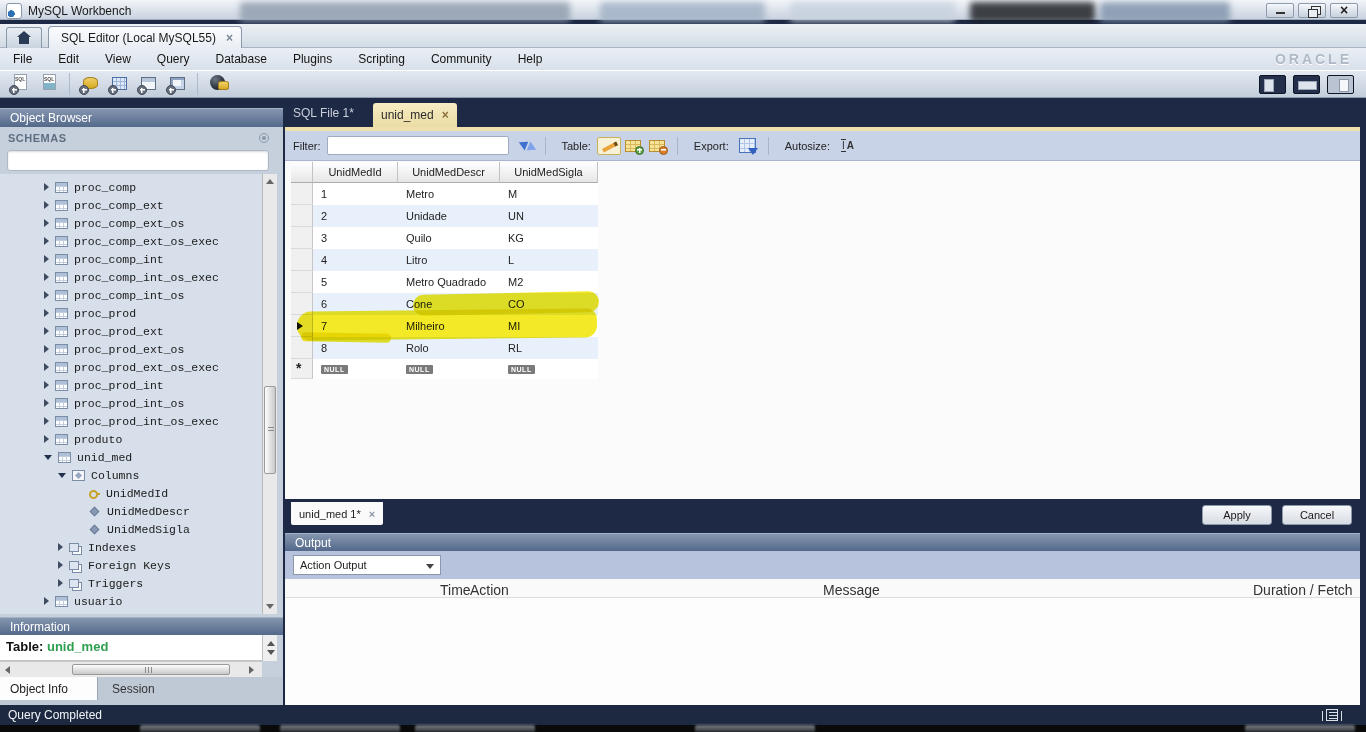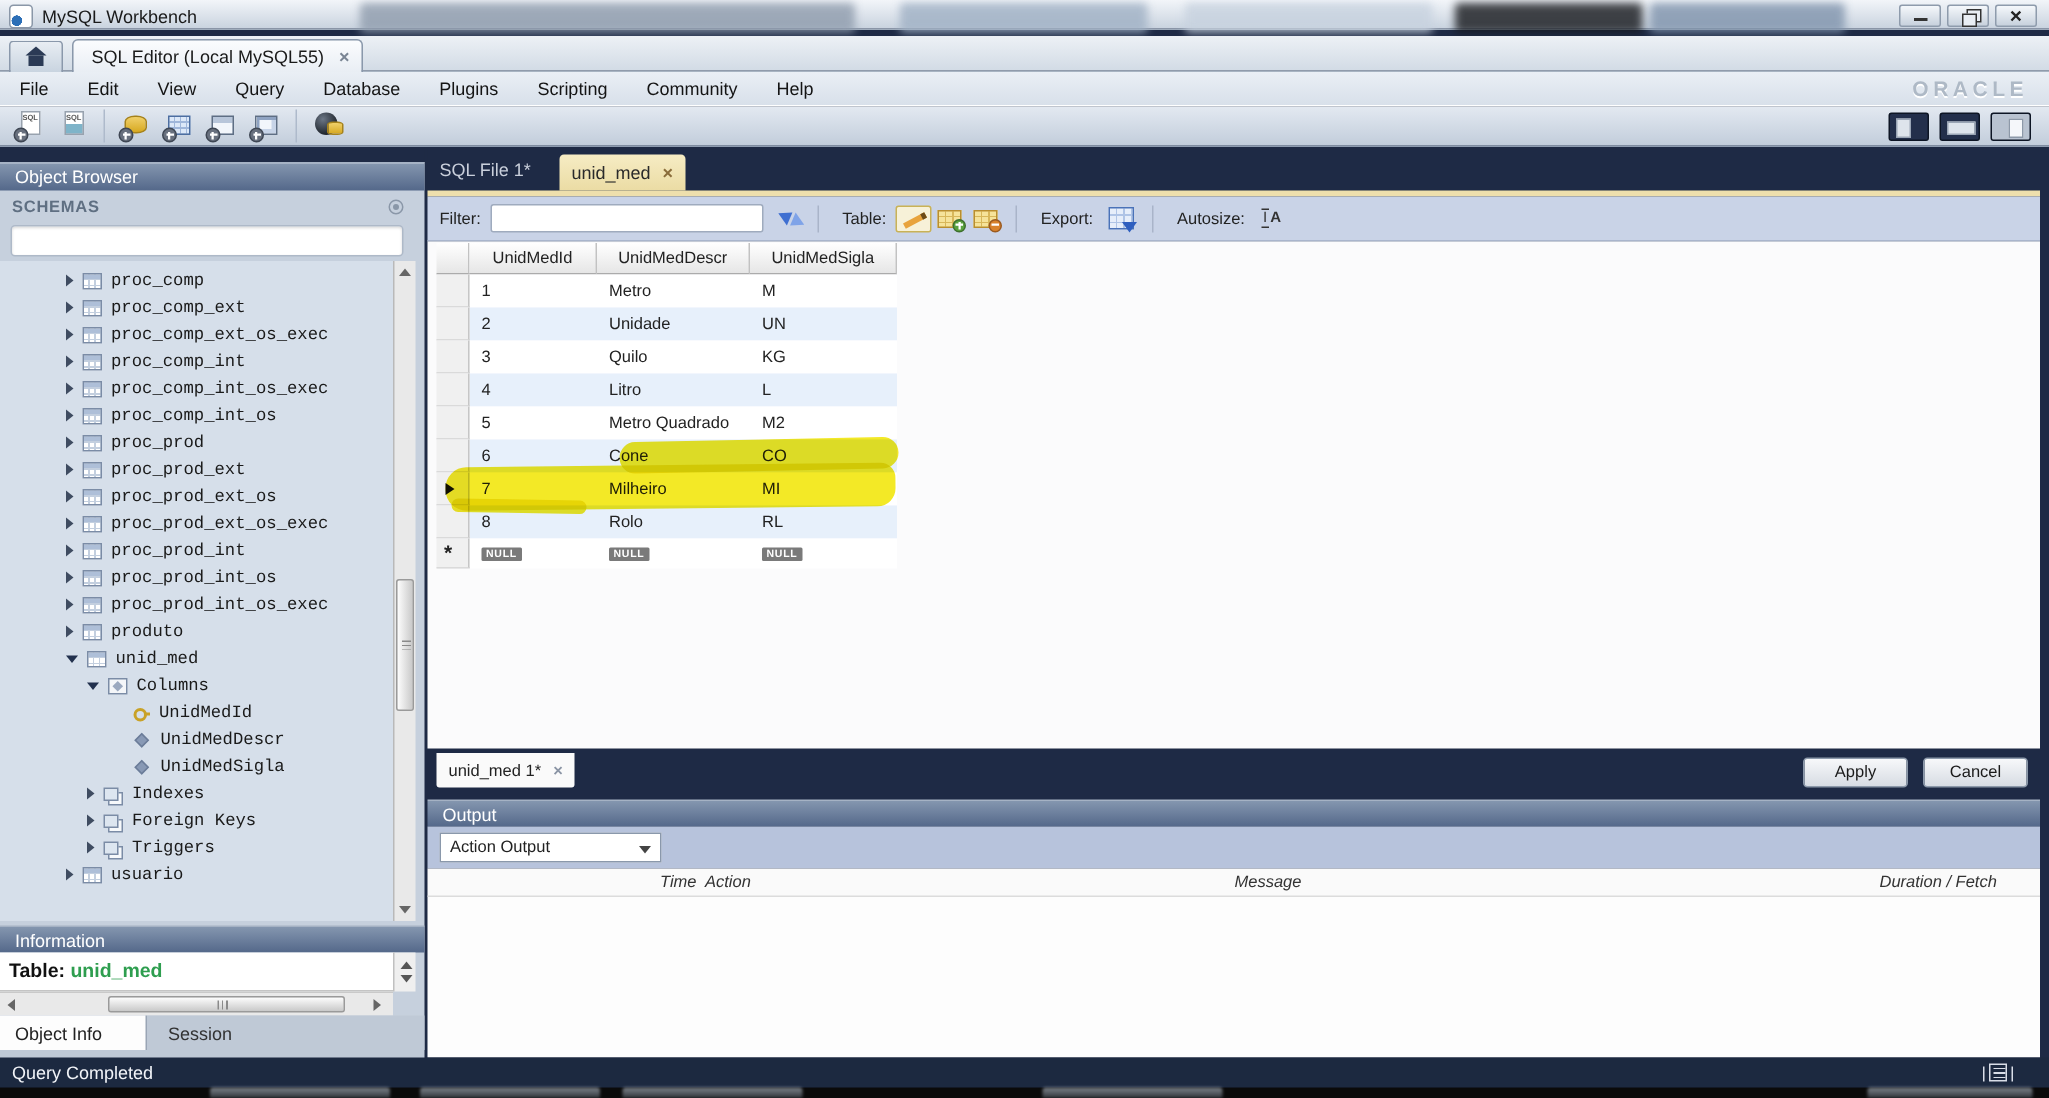--- a/index.html
+++ b/index.html
@@ -194,21 +194,21 @@
     display:flex; align-items:center; justify-content:center; }
   .btn.apply { left:917px; } .btn.cancel { left:997px; }
   
   .out-header { position:absolute; left:0; top:435px; width:1075px; height:18px; }
   .out-band { position:absolute; left:0; top:453px; width:1075px; height:28px; background:#B7C3DC; }
   .out-select { position:absolute; left:8px; top:4px; width:148px; height:20px; background:#fff; border:1px solid #8A98AB;
     font-size:11px; color:#222; display:flex; align-items:center; padding-left:6px; }
   .out-select::after { content:""; position:absolute; right:6px; top:8px; width:0; height:0;
     border-left:4px solid transparent; border-right:4px solid transparent; border-top:5px solid #444; }
   .out-thead { position:absolute; left:0; top:481px; width:1075px; height:19px; background:#FAFAFA; border-bottom:1px solid #DCDCDC; }
-  .oth { position:absolute; top:3px; font-size:11px; color:#333;font-style:italic; }
+  .oth { position:absolute; top:3px; font-size:14px; color:#333; }
   .out-body { position:absolute; left:0; top:500px; width:1075px; height:107px; background:#FDFDFD; }
   
   .statusbar { position:absolute; left:0; top:705px; width:1366px; height:20px; background:#1C2940;
     display:flex; align-items:center; color:#F2F4F8; font-size:12px; }
   .statusbar .txt { padding-left:8px; flex:1; }
   .st-ic { width:12px; height:12px; margin-right:28px; border:1px solid #D9DEE8;
     background:repeating-linear-gradient(#D9DEE8 0 1px, transparent 1px 3px) 2px 2px/8px 8px no-repeat; position:relative; }
   .st-ic::before { content:""; position:absolute; left:-5px; top:1px; width:1px; height:10px; background:#D9DEE8; }
   .st-ic::after  { content:""; position:absolute; right:-5px; top:1px; width:1px; height:10px; background:#D9DEE8; }
   .dock { position:absolute; left:0; top:725px; width:1366px; height:7px; background:#0A0A0A; }
@@ -323,20 +323,25 @@
             <span>proc_comp</span>
           </div>
         <div class="ti lv1">
             <span class="tri-r"></span>
             <span class="ic-table"></span>
             <span>proc_comp_ext</span>
           </div>
         <div class="ti lv1">
             <span class="tri-r"></span>
             <span class="ic-table"></span>
+            <span>proc_comp_ext_os</span>
+          </div>
+        <div class="ti lv1">
+            <span class="tri-r"></span>
+            <span class="ic-table"></span>
             <span>proc_comp_ext_os_exec</span>
           </div>
         <div class="ti lv1">
             <span class="tri-r"></span>
             <span class="ic-table"></span>
             <span>proc_comp_int</span>
           </div>
         <div class="ti lv1">
             <span class="tri-r"></span>
             <span class="ic-table"></span>

